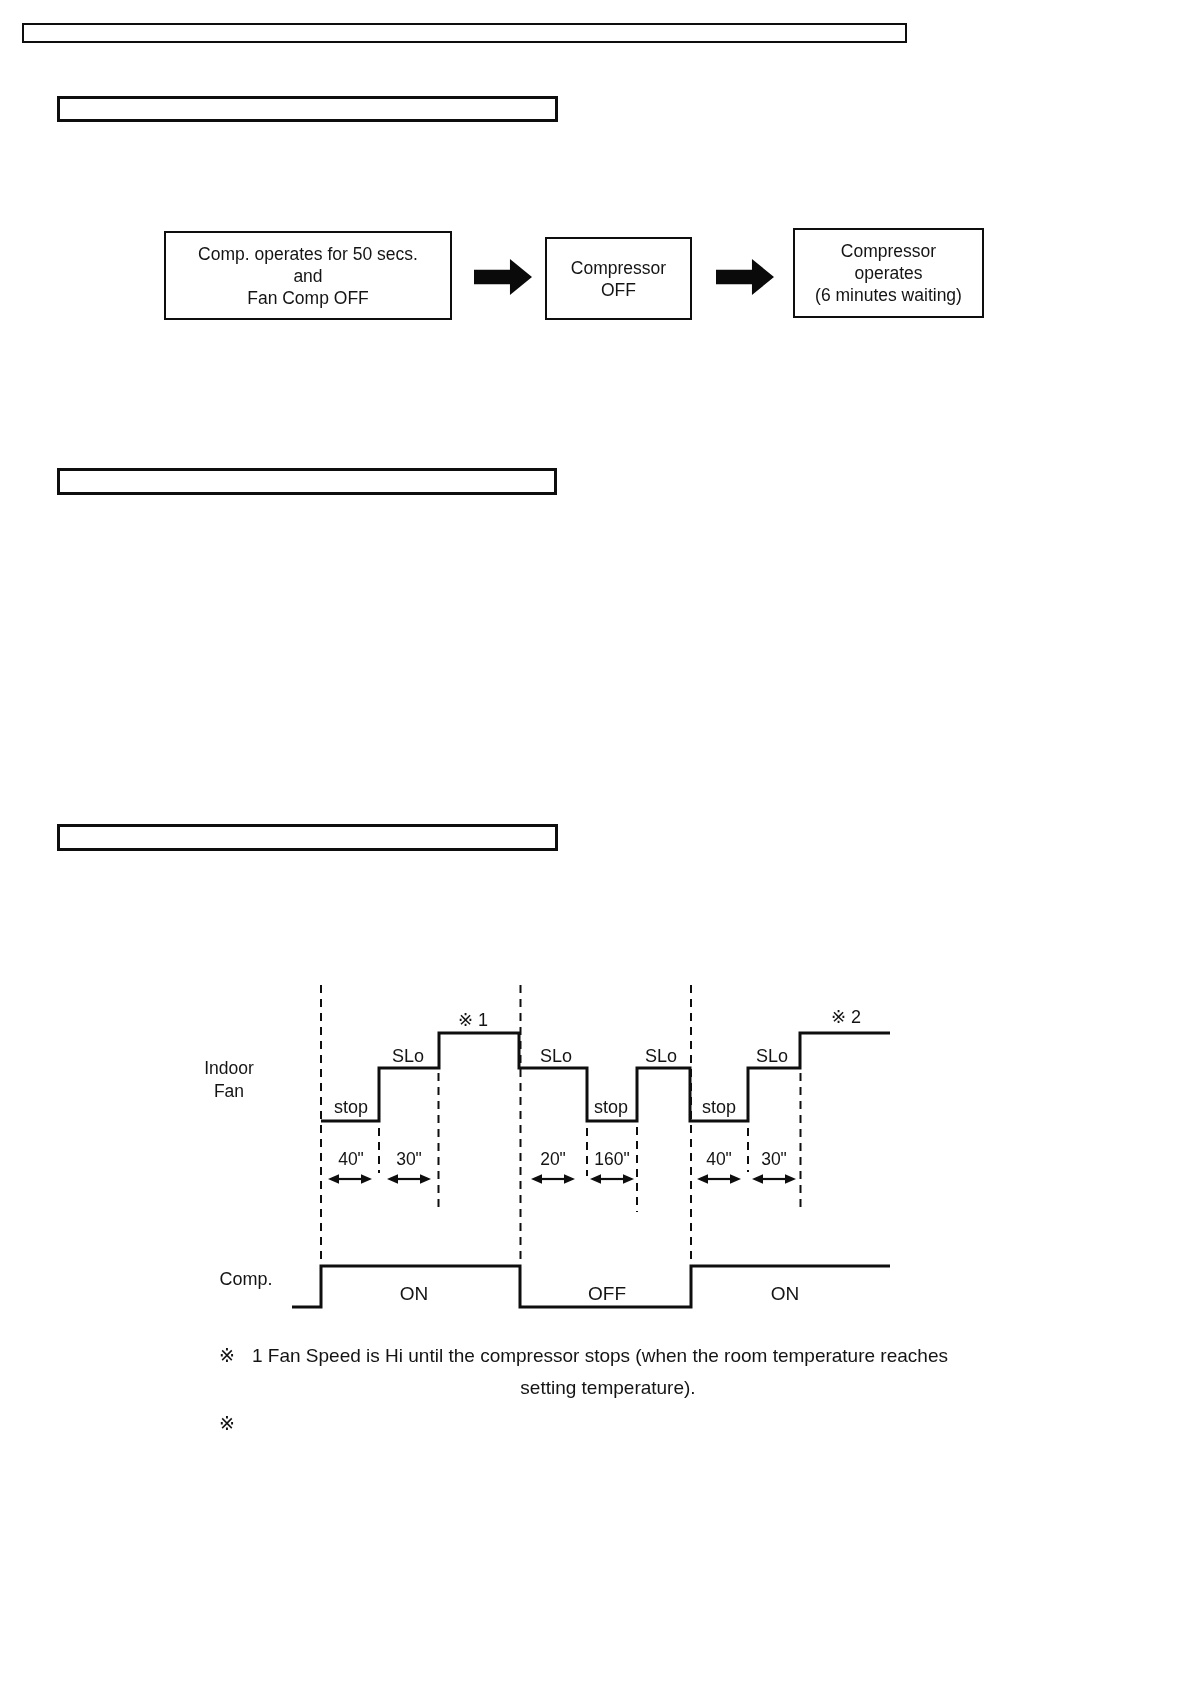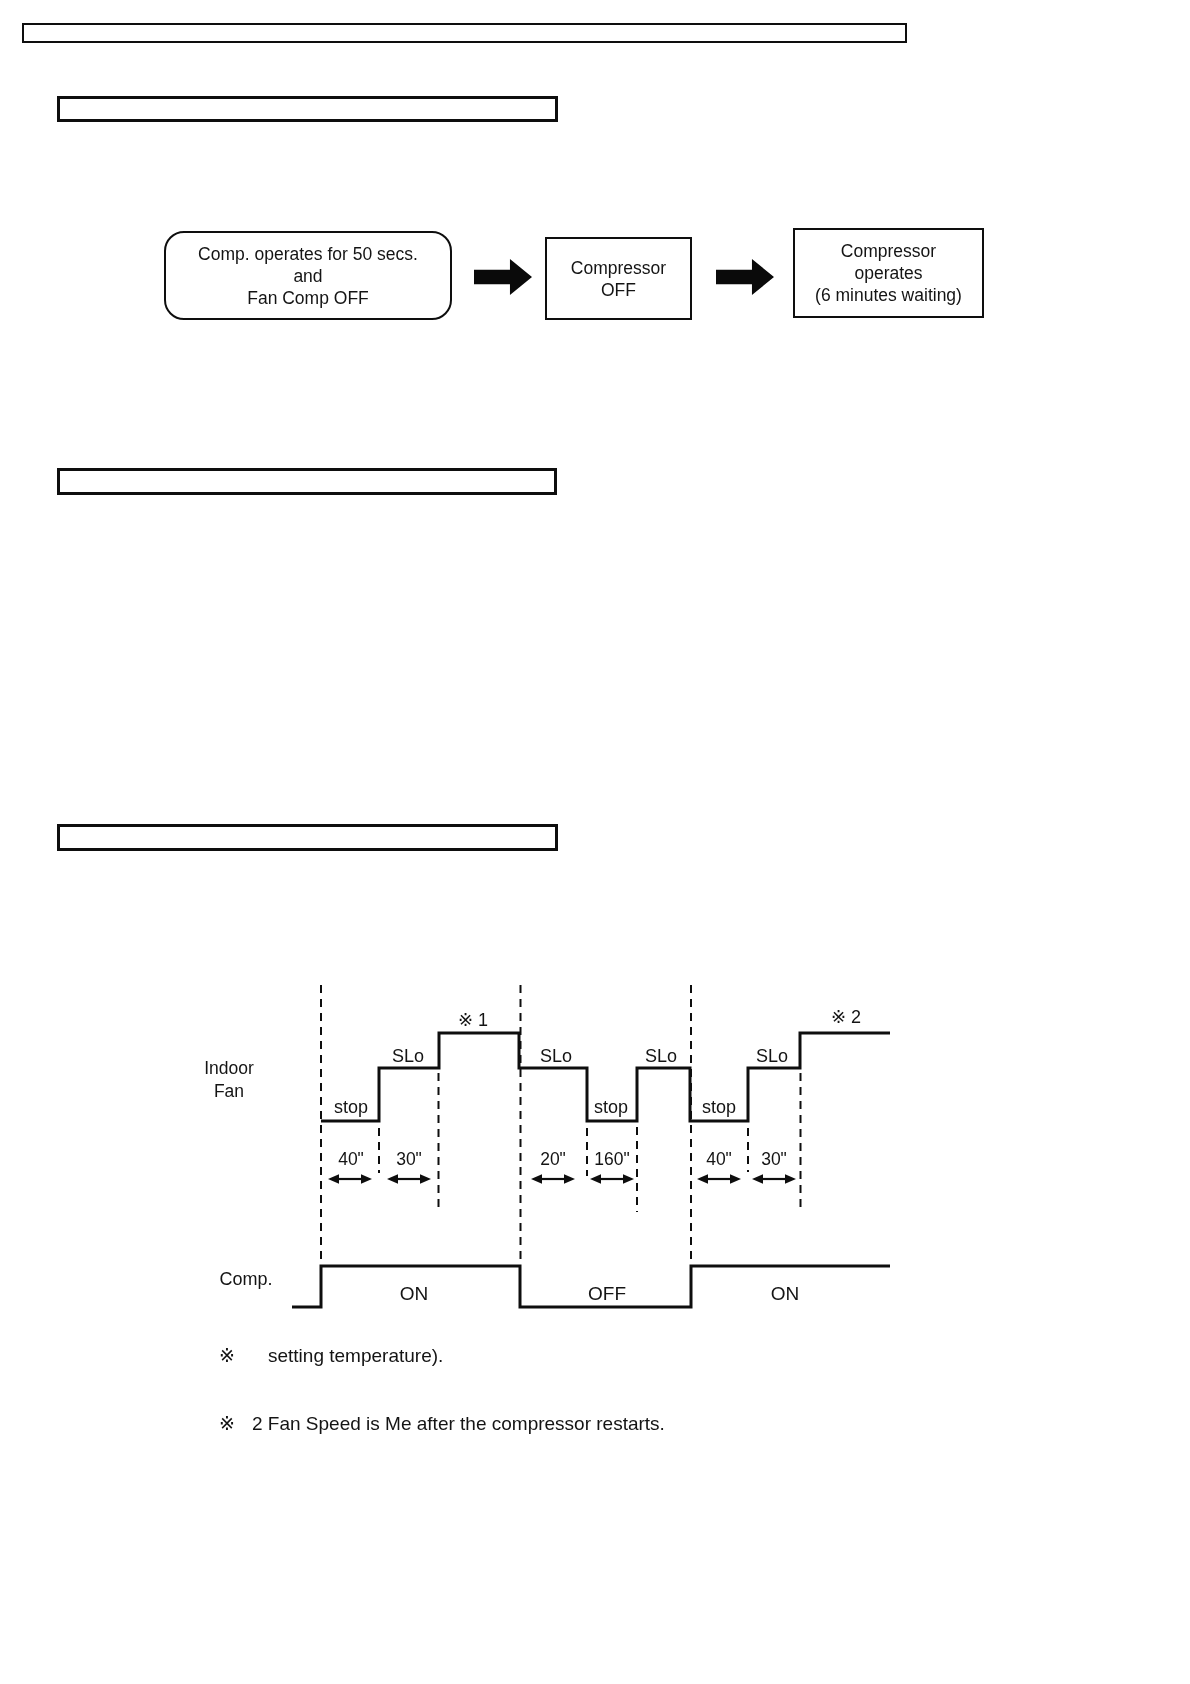--- a/index.html
+++ b/index.html
@@ -35,32 +35,32 @@
   .t17{font-size:17.5px;}
   .t19{font-size:19px;}
   .wave{fill:none;stroke:#0e0e0e;stroke-width:3;}
   .dash{stroke:#0e0e0e;stroke-width:2;stroke-dasharray:8 6;}
   .arr{stroke:#0e0e0e;stroke-width:2.2;}
   .ah{fill:#0e0e0e;}
 
   
   .footnote{display:flex;font-size:19px;line-height:32px;color:#141414;}
   .fn-marker{display:inline-block;width:33px;flex:0 0 33px;}
-  .fn-line2{padding-left:16px;}
+  .fn-line2{padding-left:16px;text-align:center;}
 </style>
 </head>
 <body>
 
 <div class="page">
 
   <div class="abs frame" style="left:22px;top:23px;width:885px;height:20px;"></div>
 
   <div class="abs frame-thick" style="left:57px;top:96px;width:501px;height:26px;"></div>
 
-  <div class="abs flow-box" style="left:164px;top:231px;width:288px;height:89px;border-radius:20px;">
+  <div class="abs flow-box" style="left:164px;top:231px;width:288px;height:89px;">
     <div>Comp. operates for 50 secs.</div>
     <div>and</div>
     <div>Fan Comp OFF</div>
   </div>
 
   <div class="abs block-arrow" style="left:474px;top:259px;width:58px;height:36px;"></div>
 
   <div class="abs flow-box" style="left:545px;top:237px;width:147px;height:83px;">
     <div>Compressor</div>
     <div>OFF</div>
@@ -149,24 +149,22 @@
     <text class="t17" x="774" y="1165" text-anchor="middle">30"</text>
 
     <text class="t19" x="414" y="1300" text-anchor="middle">ON</text>
     <text class="t19" x="607" y="1300" text-anchor="middle">OFF</text>
     <text class="t19" x="785" y="1300" text-anchor="middle">ON</text>
   </svg>
 
   <div class="abs footnote" style="left:219px;top:1340px;width:760px;">
     <span class="fn-marker">※</span>
     <div>
+      <div>1 Fan Speed is Hi until the compressor stops (when the room temperature reaches</div>
       <div class="fn-line2">setting temperature).</div>
     </div>
   </div>
 
   <div class="abs footnote" style="left:219px;top:1408px;width:760px;">
     <span class="fn-marker">※</span>
-    <div>
-      <div>2 Fan Speed is Me after the compressor restarts.</div>
-    </div>
   </div>
 
 </div>
 
 </body></html>

